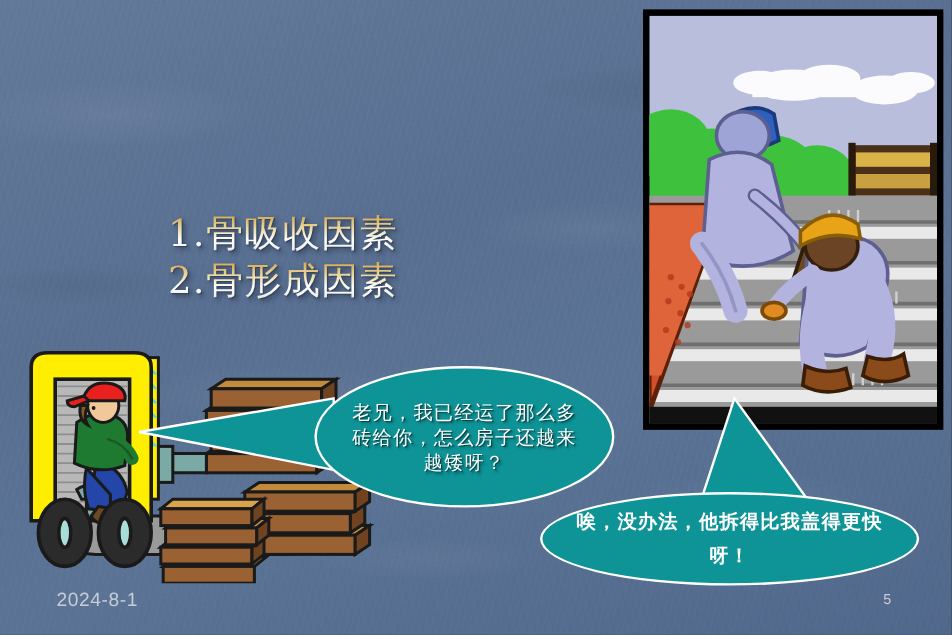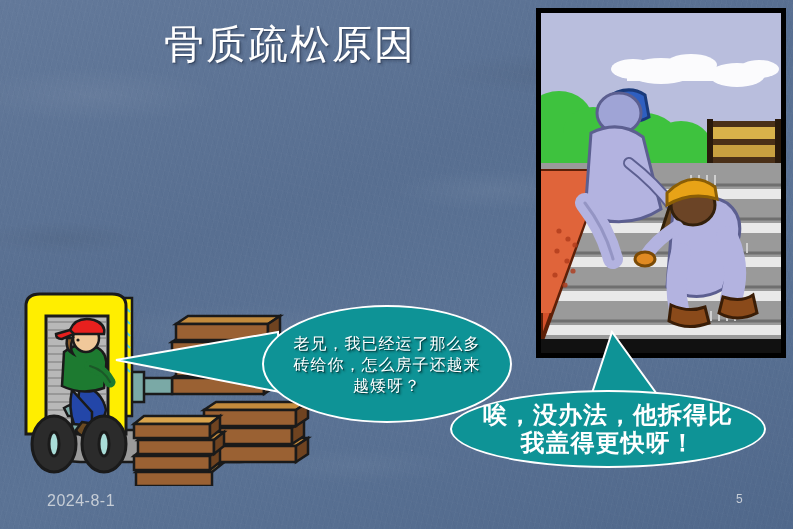--- a/index.html
+++ b/index.html
@@ -110,28 +110,28 @@
     background: #0e9396;
     border: 2px solid #ffffff;
     font-size: 16px;
     line-height: 21px;
     letter-spacing: 1px;
     text-shadow: 1px 1px 0 rgba(0,60,62,0.8), 2px 2px 2px rgba(0,40,42,0.5);
     z-index: 6;
   }
   #bubble2 {
     left: 450px;
-    top: 390px;
+    top: 410px;
     width: 316px;
     height: 78px;
     border-radius: 50%;
     background: #0e9396;
     border: 2px solid #ffffff;
     font-weight: bold;
-    font-size: 24px;
+    font-size: 16px;
     line-height: 28px;
     letter-spacing: 1px;
     z-index: 8;
   }
   .bubble-text { padding: 0 26px; }
 
   .tail { position: absolute; display: block; }
   #tail1 { left: 112px; top: 330px; z-index: 5; }
   #tail2 { left: 568px; top: 330px; z-index: 7; }
 
@@ -160,22 +160,25 @@
     top: 492px;
     font-size: 12px;
     color: #c6cdd6;
   }
 </style>
 </head>
 <body>
 
 <div id="slide">
 
-  <div id="title">骨质疏松原因</div>
-
+
+  <div id="bullets">
+    <div class="bullet-line">1.骨吸收因素</div>
+    <div class="bullet-line">2.骨形成因素</div>
+  </div>
 
   <div id="photo">
     <svg width="240" height="340" viewBox="0 0 240 340">
 
       <rect x="0" y="0" width="240" height="120" fill="#b9bedd"></rect>
 
       <g fill="#ffffff" opacity="0.95">
         <ellipse cx="120" cy="58" rx="34" ry="13"></ellipse>
         <ellipse cx="150" cy="52" rx="26" ry="11"></ellipse>
         <ellipse cx="92" cy="56" rx="22" ry="10"></ellipse>

